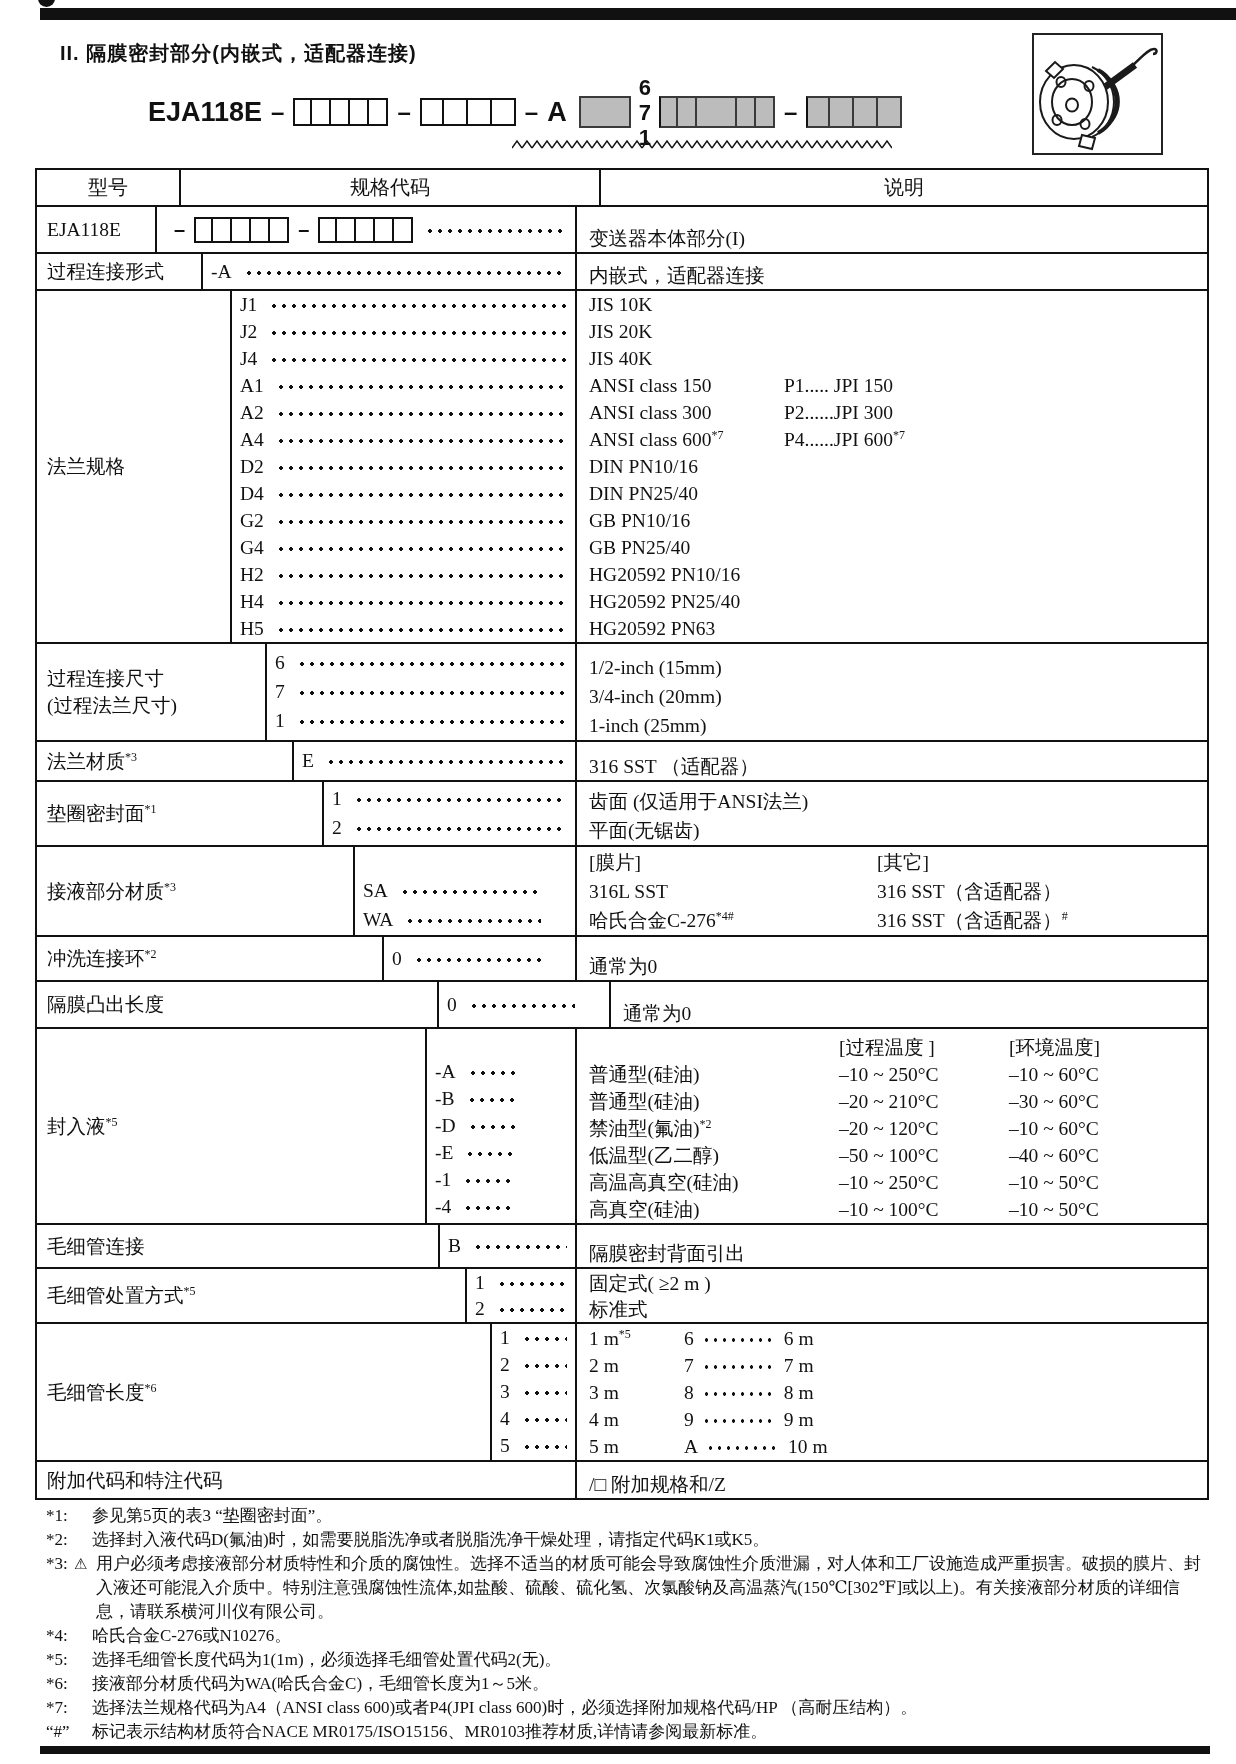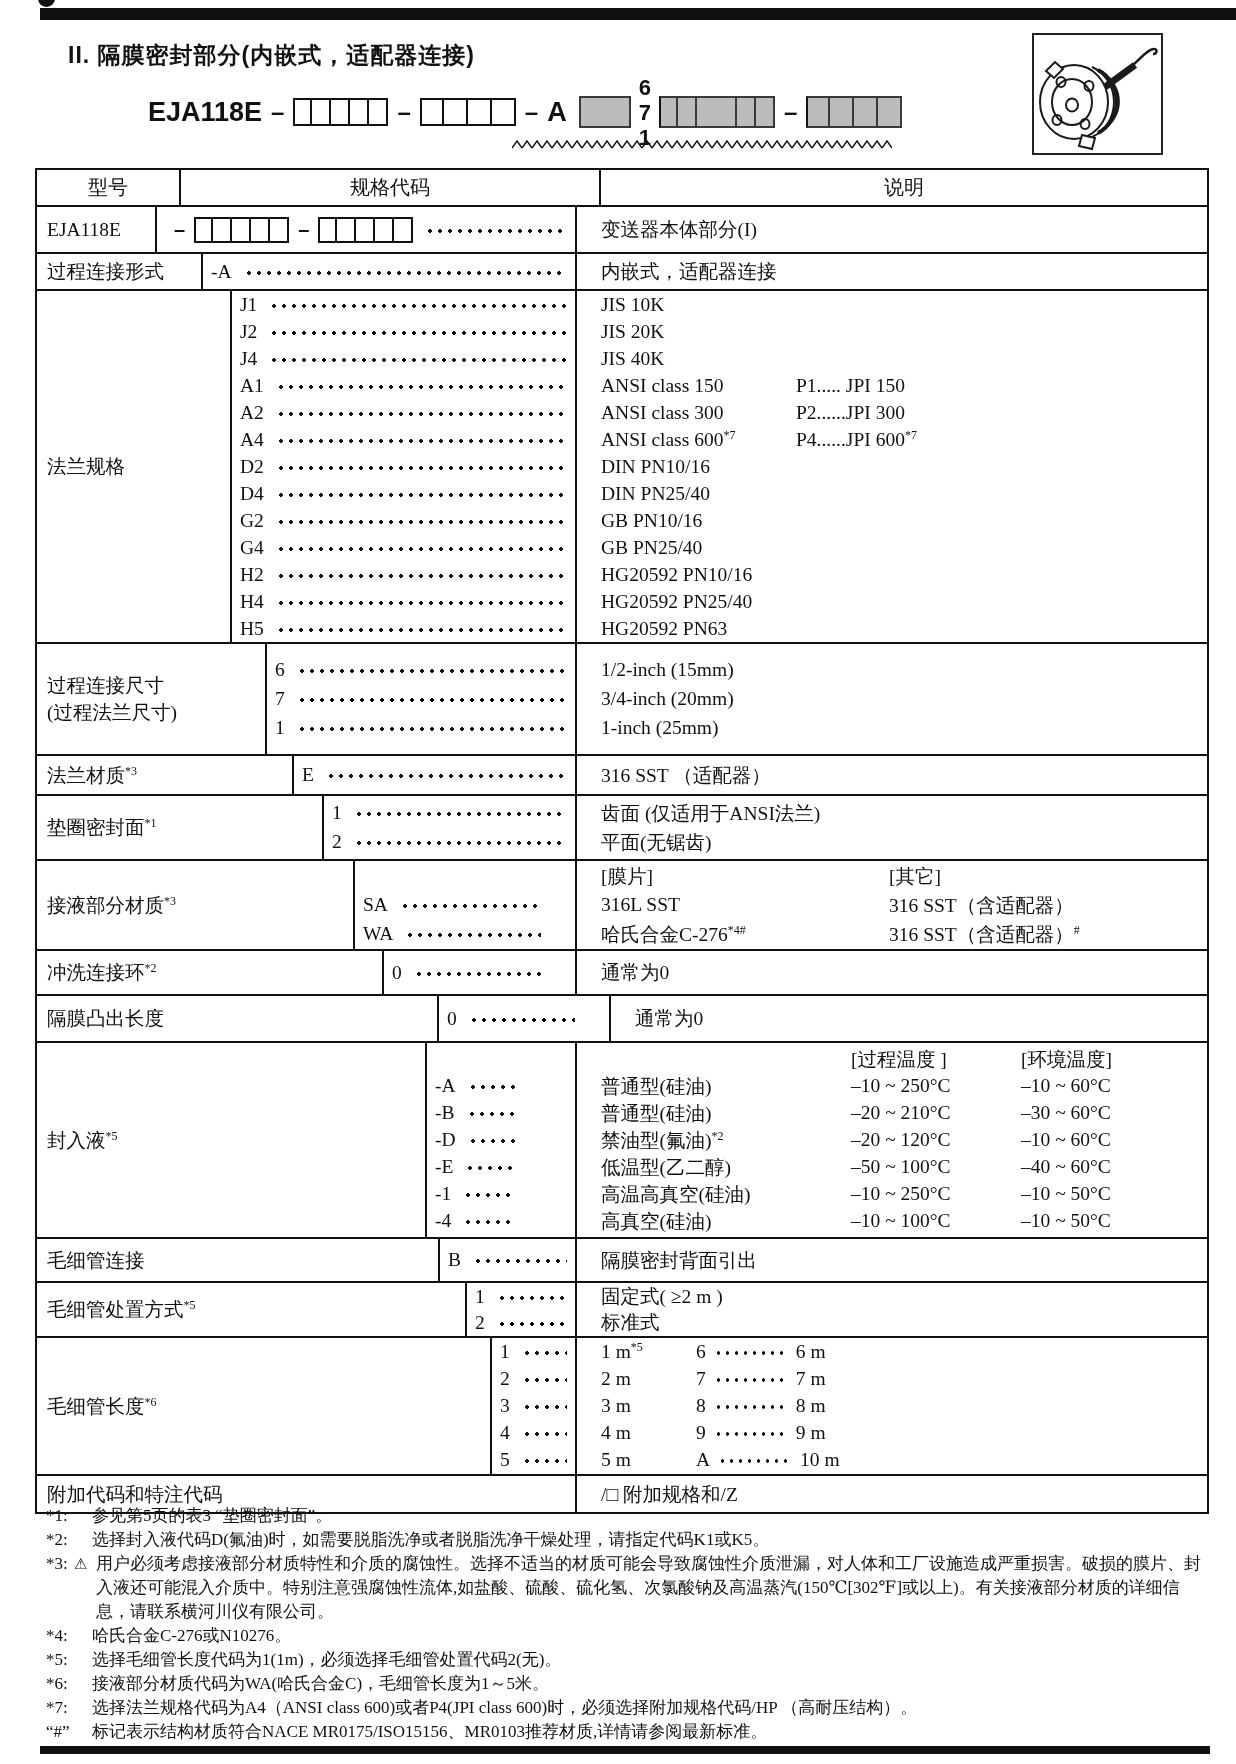--- a/index.html
+++ b/index.html
@@ -1,22 +1,22 @@
 <!DOCTYPE html>
 <html><head>
 <meta charset="utf-8">
 <style>
   html,body{margin:0;padding:0;background:#fff;}
   .page{position:relative;width:1236px;height:1764px;background:#fff;color:#111;
         font-family:"Liberation Serif","DejaVu Serif",serif;overflow:hidden;}
   .topdot{position:absolute;left:38px;top:-10px;width:17px;height:17px;border-radius:50%;background:#111;}
   .topbar{position:absolute;left:40px;top:8px;width:1196px;height:12px;background:#111;}
   .bottombar{position:absolute;left:40px;top:1746px;width:1170px;height:8px;background:#111;}
-  .title{position:absolute;left:68px;top:40px;font-family:"Liberation Sans","DejaVu Sans",sans-serif;
-         font-weight:bold;font-size:23px;letter-spacing:1px;}
+  .title{position:absolute;left:60px;top:40px;font-family:"Liberation Sans","DejaVu Sans",sans-serif;
+         font-weight:bold;font-size:20px;letter-spacing:1px;}
   
   .codeline{position:absolute;left:148px;top:74px;height:76px;display:flex;align-items:center;}
   .cl-prefix{font-family:"Liberation Sans","DejaVu Sans",sans-serif;font-weight:bold;font-size:27px;}
   .dash{font-family:"Liberation Sans",sans-serif;font-weight:bold;font-size:24px;margin:0 9px;}
   .boxgrp{display:flex;}
   .bx{width:19px;height:28px;border:2px solid #111;border-left:none;background:#fff;box-sizing:border-box;}
   .bx.first{border-left:2px solid #111;}
   .bx.w24{width:24px;}
   .bxg{background:#bcbcbc;border-color:#3a3a3a;}
   .bx.dbl{width:40px;}
@@ -28,21 +28,21 @@
   .figure{position:absolute;left:1032px;top:33px;width:131px;height:122px;border:2px solid #222;
           box-sizing:border-box;background:#fff;}
   
   .mtable{position:absolute;left:35px;top:168px;width:1170px;border:2.5px solid #111;font-size:19.5px;}
   .tr{display:flex;border-top:2px solid #111;box-sizing:border-box;}
   .tr.first{border-top:none;}
   .lab{box-sizing:border-box;border-right:2px solid #111;display:flex;flex-direction:column;
        justify-content:center;padding-left:10px;flex:none;}
   .codecell{box-sizing:border-box;border-right:2px solid #111;flex:none;display:flex;flex-direction:column;
             justify-content:center;padding-left:8px;}
-  .desccell{flex:1;padding-left:24px;display:flex;flex-direction:column;justify-content:center;box-sizing:border-box;}
+  .desccell{flex:1;padding-left:12px;display:flex;flex-direction:column;justify-content:flex-end;box-sizing:border-box;}
   .hc{display:flex;align-items:center;justify-content:center;font-size:20px;box-sizing:border-box;}
   .ln{display:flex;align-items:center;}
   .lead{flex:1;height:4px;margin:2px 8px 0 12px;background-image:radial-gradient(circle,#111 1.6px,rgba(0,0,0,0) 1.9px);
         background-size:10px 4px;background-repeat:repeat-x;background-position:0 50%;}
   .lead.short{flex:none;width:52px;}
   .lead.mr30{margin-right:34px;}
   .dotfix{flex:none;width:74px;height:4px;margin:2px 8px 0 8px;
           background-image:radial-gradient(circle,#111 1.6px,rgba(0,0,0,0) 1.9px);
           background-size:9px 4px;background-repeat:repeat-x;background-position:0 50%;}
   sup{font-size:12px;line-height:0;}
@@ -293,21 +293,21 @@
           </div>
         <div class="ln">
             <span>HG20592  PN25/40</span>
           </div>
         <div class="ln">
             <span>HG20592  PN63</span>
           </div>
       </div>
     </div>
 
-    <div class="tr lh29" style="height:112px">
+    <div class="tr lh29" style="height:98px">
       <div class="lab" style="width:230px">
         <span>过程连接尺寸</span>
         <span>(过程法兰尺寸)</span>
       </div>
       <div class="codecell" style="width:310px">
         <div class="ln">
             <span>6</span>
             <span class="lead"></span>
           </div>
         <div class="ln">

